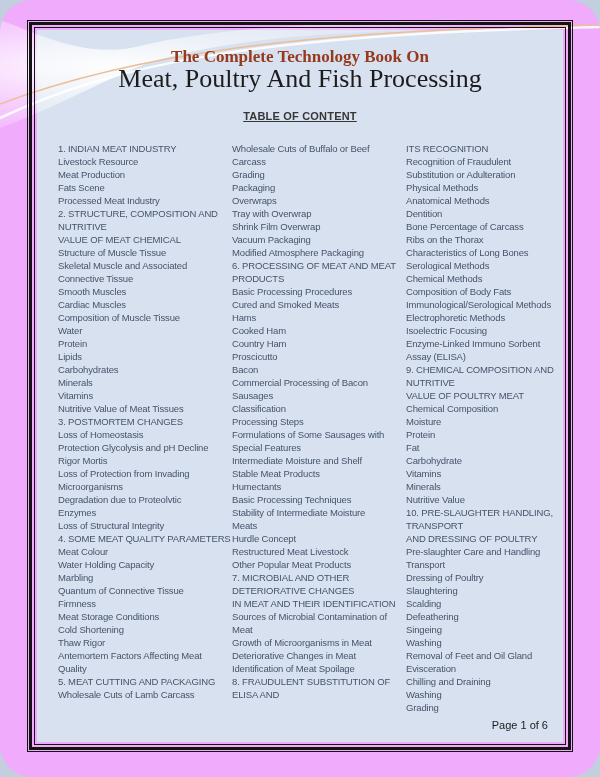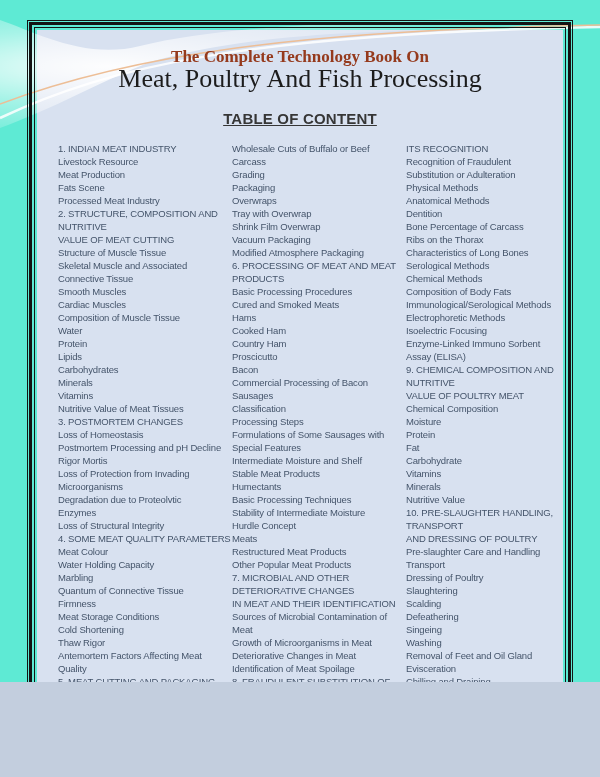--- a/index.html
+++ b/index.html
@@ -1,30 +1,30 @@
 <!DOCTYPE html>
 <html><head>
 <meta charset="utf-8">
 <style>
   html,body{margin:0;padding:0;}
   body{width:600px;height:777px;background:#c3cede;font-family:"Liberation Sans", sans-serif;}
-  .page{position:relative;width:600px;height:682px;background:#5eead4;overflow:hidden;}
+  .page{position:relative;width:600px;height:777px;background:#f0abfc;overflow:hidden;border-radius:32px;}
   .inner-bg{position:absolute;left:37px;top:30px;width:526px;height:712px;background:#d8e1f0;z-index:1;}
   .swoosh{position:absolute;left:0;top:0;z-index:2;pointer-events:none;}
   .frame{position:absolute;left:27px;top:20px;width:546px;height:732px;z-index:3;box-sizing:border-box;
          border:1px solid #141414;padding:1px;pointer-events:none;}
   .frame-mid{box-sizing:border-box;width:100%;height:100%;border:3px solid #141414;padding:2px;}
   .frame-in{box-sizing:border-box;width:100%;height:100%;border:1px solid #141414;}
   .content{position:absolute;left:0;top:0;width:600px;height:777px;z-index:4;}
   .pretitle{position:absolute;left:0;top:47px;width:600px;text-align:center;
             font-family:"Liberation Serif", serif;font-weight:bold;font-size:17px;color:#953a1d;}
   .title{position:absolute;left:0;top:64px;width:600px;text-align:center;
          font-family:"Liberation Serif", serif;font-weight:normal;font-size:26px;color:#1c1c1c;}
   .toc-heading{position:absolute;left:0;top:110px;width:600px;text-align:center;
-               font-size:15px;font-weight:bold;color:#363636;text-decoration:underline;letter-spacing:0.2px;}
+               font-size:11px;font-weight:bold;color:#363636;text-decoration:underline;letter-spacing:0.2px;}
   .toc-columns{position:absolute;left:58px;top:142px;width:522px;display:flex;}
   .toc-column{width:174px;flex:0 0 174px;}
   .toc-line{font-size:9.5px;line-height:13px;color:#44546a;letter-spacing:-0.15px;white-space:nowrap;overflow:visible;}
   .page-number{position:absolute;right:52px;top:719px;font-size:11px;font-weight:normal;color:#1b1b1b;}
 </style>
 </head>
 <body>
 
 <div class="page">
 
@@ -56,37 +56,37 @@
 
     <div class="toc-columns">
       <div class="toc-column">
           <div class="toc-line">1. INDIAN MEAT INDUSTRY</div>
           <div class="toc-line">Livestock Resource</div>
           <div class="toc-line">Meat Production</div>
           <div class="toc-line">Fats Scene</div>
           <div class="toc-line">Processed Meat Industry</div>
           <div class="toc-line">2. STRUCTURE, COMPOSITION AND</div>
           <div class="toc-line">NUTRITIVE</div>
-          <div class="toc-line">VALUE OF MEAT CUTTING</div>
+          <div class="toc-line">VALUE OF MEAT CHEMICAL</div>
           <div class="toc-line">Structure of Muscle Tissue</div>
           <div class="toc-line">Skeletal Muscle and Associated</div>
           <div class="toc-line">Connective Tissue</div>
           <div class="toc-line">Smooth Muscles</div>
           <div class="toc-line">Cardiac Muscles</div>
           <div class="toc-line">Composition of Muscle Tissue</div>
           <div class="toc-line">Water</div>
           <div class="toc-line">Protein</div>
           <div class="toc-line">Lipids</div>
           <div class="toc-line">Carbohydrates</div>
           <div class="toc-line">Minerals</div>
           <div class="toc-line">Vitamins</div>
           <div class="toc-line">Nutritive Value of Meat Tissues</div>
           <div class="toc-line">3. POSTMORTEM CHANGES</div>
           <div class="toc-line">Loss of Homeostasis</div>
-          <div class="toc-line">Postmortem Processing and pH Decline</div>
+          <div class="toc-line">Protection Glycolysis and pH Decline</div>
           <div class="toc-line">Rigor Mortis</div>
           <div class="toc-line">Loss of Protection from Invading</div>
           <div class="toc-line">Microorganisms</div>
           <div class="toc-line">Degradation due to Proteolvtic</div>
           <div class="toc-line">Enzymes</div>
           <div class="toc-line">Loss of Structural Integrity</div>
           <div class="toc-line">4. SOME MEAT QUALITY PARAMETERS</div>
           <div class="toc-line">Meat Colour</div>
           <div class="toc-line">Water Holding Capacity</div>
           <div class="toc-line">Marbling</div>
@@ -123,23 +123,23 @@
           <div class="toc-line">Sausages</div>
           <div class="toc-line">Classification</div>
           <div class="toc-line">Processing Steps</div>
           <div class="toc-line">Formulations of Some Sausages with</div>
           <div class="toc-line">Special Features</div>
           <div class="toc-line">Intermediate Moisture and Shelf</div>
           <div class="toc-line">Stable Meat Products</div>
           <div class="toc-line">Humectants</div>
           <div class="toc-line">Basic Processing Techniques</div>
           <div class="toc-line">Stability of Intermediate Moisture</div>
+          <div class="toc-line">Meats</div>
           <div class="toc-line">Hurdle Concept</div>
-          <div class="toc-line">Meats</div>
-          <div class="toc-line">Restructured Meat Products</div>
+          <div class="toc-line">Restructured Meat Livestock</div>
           <div class="toc-line">Other Popular Meat Products</div>
           <div class="toc-line">7. MICROBIAL AND OTHER</div>
           <div class="toc-line">DETERIORATIVE CHANGES</div>
           <div class="toc-line">IN MEAT AND THEIR IDENTIFICATION</div>
           <div class="toc-line">Sources of Microbial Contamination of</div>
           <div class="toc-line">Meat</div>
           <div class="toc-line">Growth of Microorganisms in Meat</div>
           <div class="toc-line">Deteriorative Changes in Meat</div>
           <div class="toc-line">Identification of Meat Spoilage</div>
           <div class="toc-line">8. FRAUDULENT SUBSTITUTION OF</div>

